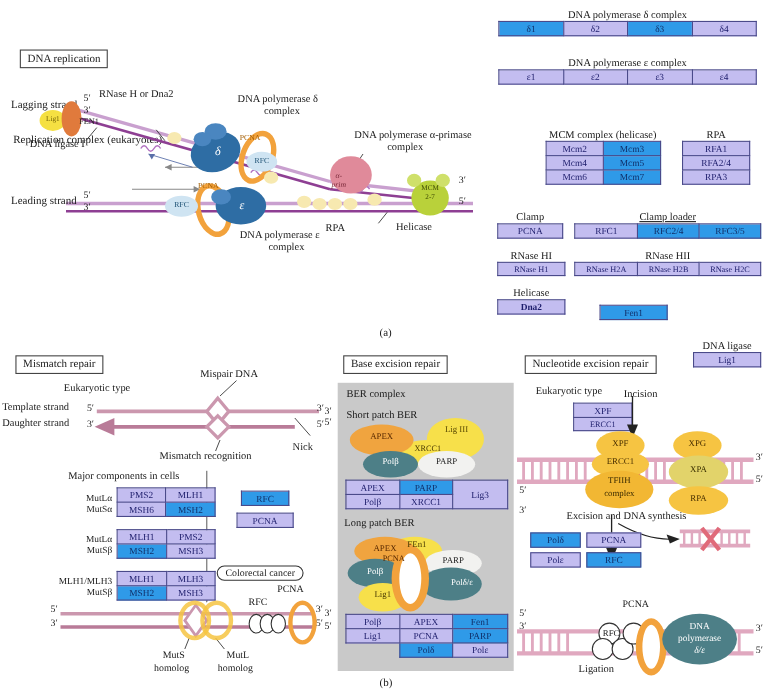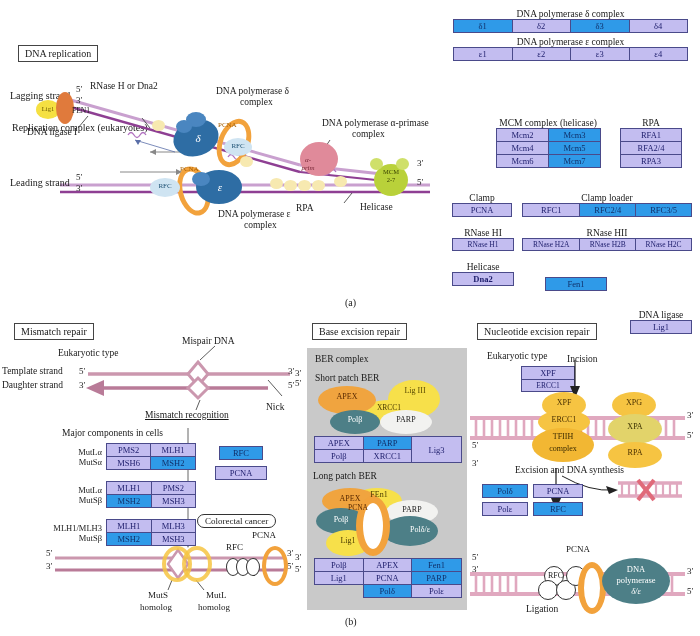--- a/index.html
+++ b/index.html
@@ -127,21 +127,21 @@
           <tbody>
             <tr>
         <td class="cb" style="width:25%">δ1</td>
         <td class="cv" style="width:25%">δ2</td>
         <td class="cb" style="width:25%">δ3</td>
         <td class="cv" style="width:25%">δ4</td>
       </tr>
           </tbody>
         </table>
     </div>
-    <div style="margin-top:4px;">
+    <div style="margin-top:20px;">
       <div class="cap">DNA polymerase ε complex</div>
       <table class="ctab" style="width:235px;margin-left:5px;">
           <tbody>
             <tr>
         <td class="cv" style="width:25%">ε1</td>
         <td class="cv" style="width:25%">ε2</td>
         <td class="cv" style="width:25%">ε3</td>
         <td class="cv" style="width:25%">ε4</td>
       </tr>
           </tbody>
@@ -189,21 +189,21 @@
     <div class="cap" style="width:60px;">Clamp</div>
     <table class="ctab" style="width:60px;">
       <tbody>
           <tr>
             <td class="cv">PCNA</td>
           </tr>
     </tbody>
       </table>
   </div>
   <div class="abs" style="left:522px;top:193px;">
-    <div class="cap" style="width:170px;">Clamp loader</div>
+    <div class="cap" style="width:170px;text-decoration:underline;">Clamp loader</div>
     <table class="ctab" style="width:170px;">
       <tbody>
           <tr>
             <td class="cv" style="width:34%">RFC1</td>
           <td class="cb" style="width:33%">RFC2/4</td>
           <td class="cb" style="width:33%">RFC3/5</td>
           </tr>
     </tbody>
       </table>
   </div>
@@ -299,21 +299,21 @@
     <line x1="196" y1="262" x2="204" y2="272" stroke="#333" stroke-width="0.8"></line>
   </svg>
 
   <div class="abs txt" style="left:2px;top:48px;font-size:9.5px;">Template strand</div>
   <div class="abs txt" style="left:2px;top:62px;font-size:9.5px;">Daughter strand</div>
   <div class="abs txt" style="left:79px;top:48px;font-size:9px;">5′</div>
   <div class="abs txt" style="left:79px;top:62px;font-size:9px;">3′</div>
   <div class="abs txt" style="left:288px;top:48px;font-size:9px;">3′</div>
   <div class="abs txt" style="left:288px;top:62px;font-size:9px;">5′</div>
   <div class="abs txt" style="left:182px;top:18px;font-size:9.5px;">Mispair DNA</div>
-  <div class="abs txt" style="left:145px;top:92px;font-size:9.5px;text-decoration:underline;">Mismatch recognition</div>
+  <div class="abs txt" style="left:145px;top:92px;font-size:9.5px;">Mismatch recognition</div>
   <div class="abs txt" style="left:266px;top:84px;font-size:9.5px;">Nick</div>
   <div class="abs txt" style="left:62px;top:110px;font-size:9.5px;">Major components in cells</div>
 
   <div class="abs" style="left:56px;top:125px;">
     <div style="display:flex;align-items:center;">
       <div style="width:46px;text-align:right;font-size:8.5px;">
         <div>MutLα</div>
         <div>MutSα</div>
       </div>
       <table class="ctab" style="width:90px;margin-left:4px;">

